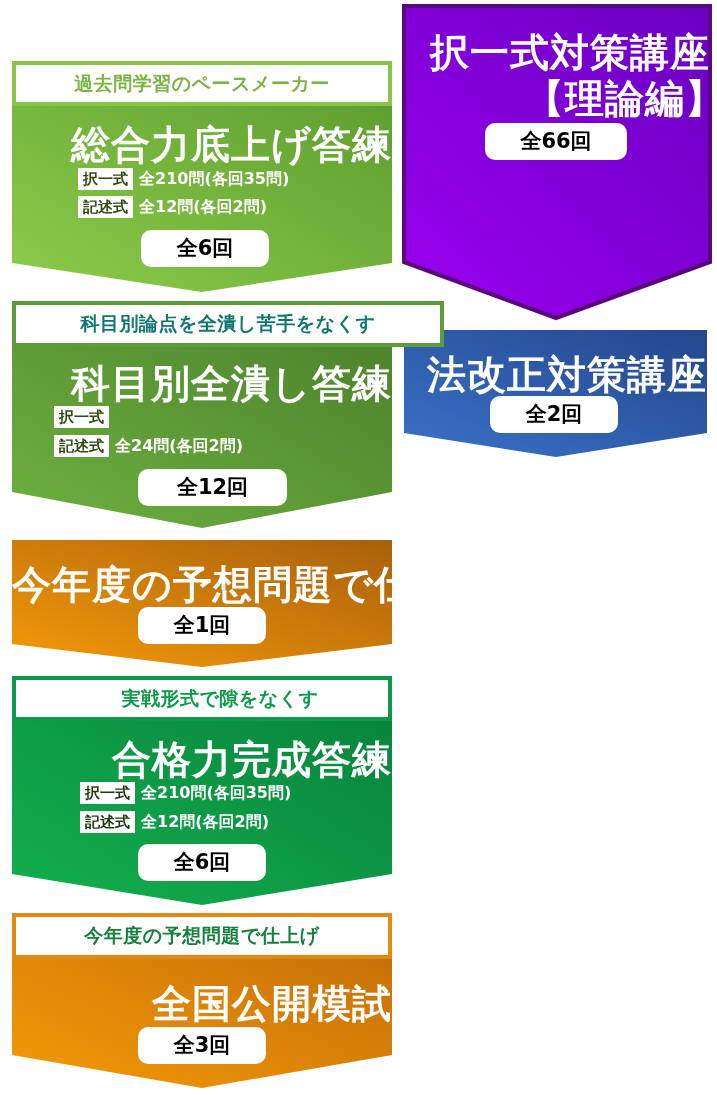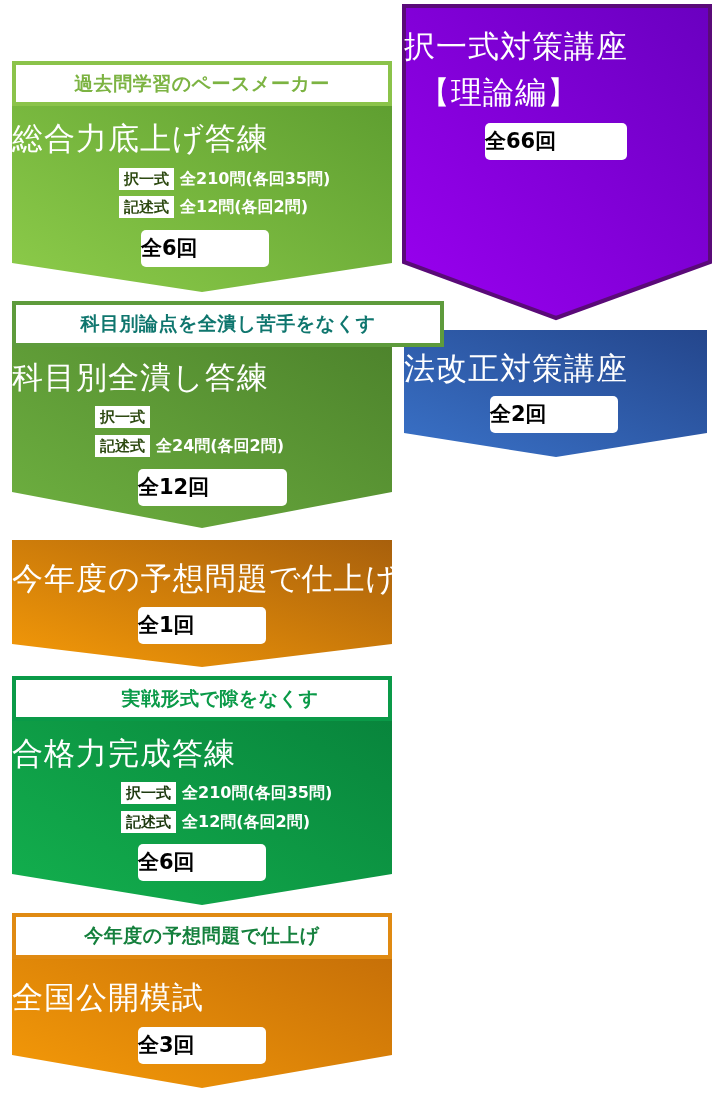--- a/index.html
+++ b/index.html
@@ -2,25 +2,25 @@
 <html><head>
 <meta charset="utf-8">
 <style>
   html, body { margin:0; padding:0; background:#ffffff; }
   body { width:717px; height:1095px; position:relative; overflow:hidden;
          font-family:"DejaVu Sans","Liberation Sans",sans-serif; }
   .abs { position:absolute; }
   .hdr { position:absolute; background:#fff; box-sizing:border-box; border:4px solid;
          display:flex; align-items:center; justify-content:center;
          font-weight:bold; font-size:19px; letter-spacing:0.5px; }
-  .title { position:absolute; left:0; right:0; text-align:left; color:#fff; font-weight:normal;
-           font-size:31px; letter-spacing:1px; white-space:nowrap; }
-  .count { position:absolute; background:#fff; border-radius:5px; 
+  .title { position:absolute; left:0; right:0; text-align:right; color:#fff; font-weight:bold;
+           font-size:39px; letter-spacing:1px; white-space:nowrap; }
+  .count { position:absolute; background:#fff; border-radius:10px; text-align:center;
            font-weight:bold; font-size:21px; color:#000; height:37px; line-height:37px; }
-  .spec { position:absolute; display:flex; align-items:center; height:22px;margin-left:41px; }
+  .spec { position:absolute; display:flex; align-items:center; height:22px; }
   .spec .tag { background:#fff; font-weight:bold; font-size:15px; padding:0 5px; height:22px; line-height:22px; }
   .spec .val { color:#fff; font-weight:bold; font-size:16px; margin-left:6px; white-space:nowrap; }
 </style>
 </head>
 <body>
 
 <svg class="abs" style="left:0;top:0" width="717" height="1095">
   <defs>
     <linearGradient id="g1" x1="0" y1="1" x2="1" y2="0">
         <stop offset="0" stop-color="#8dcc4a"></stop>

